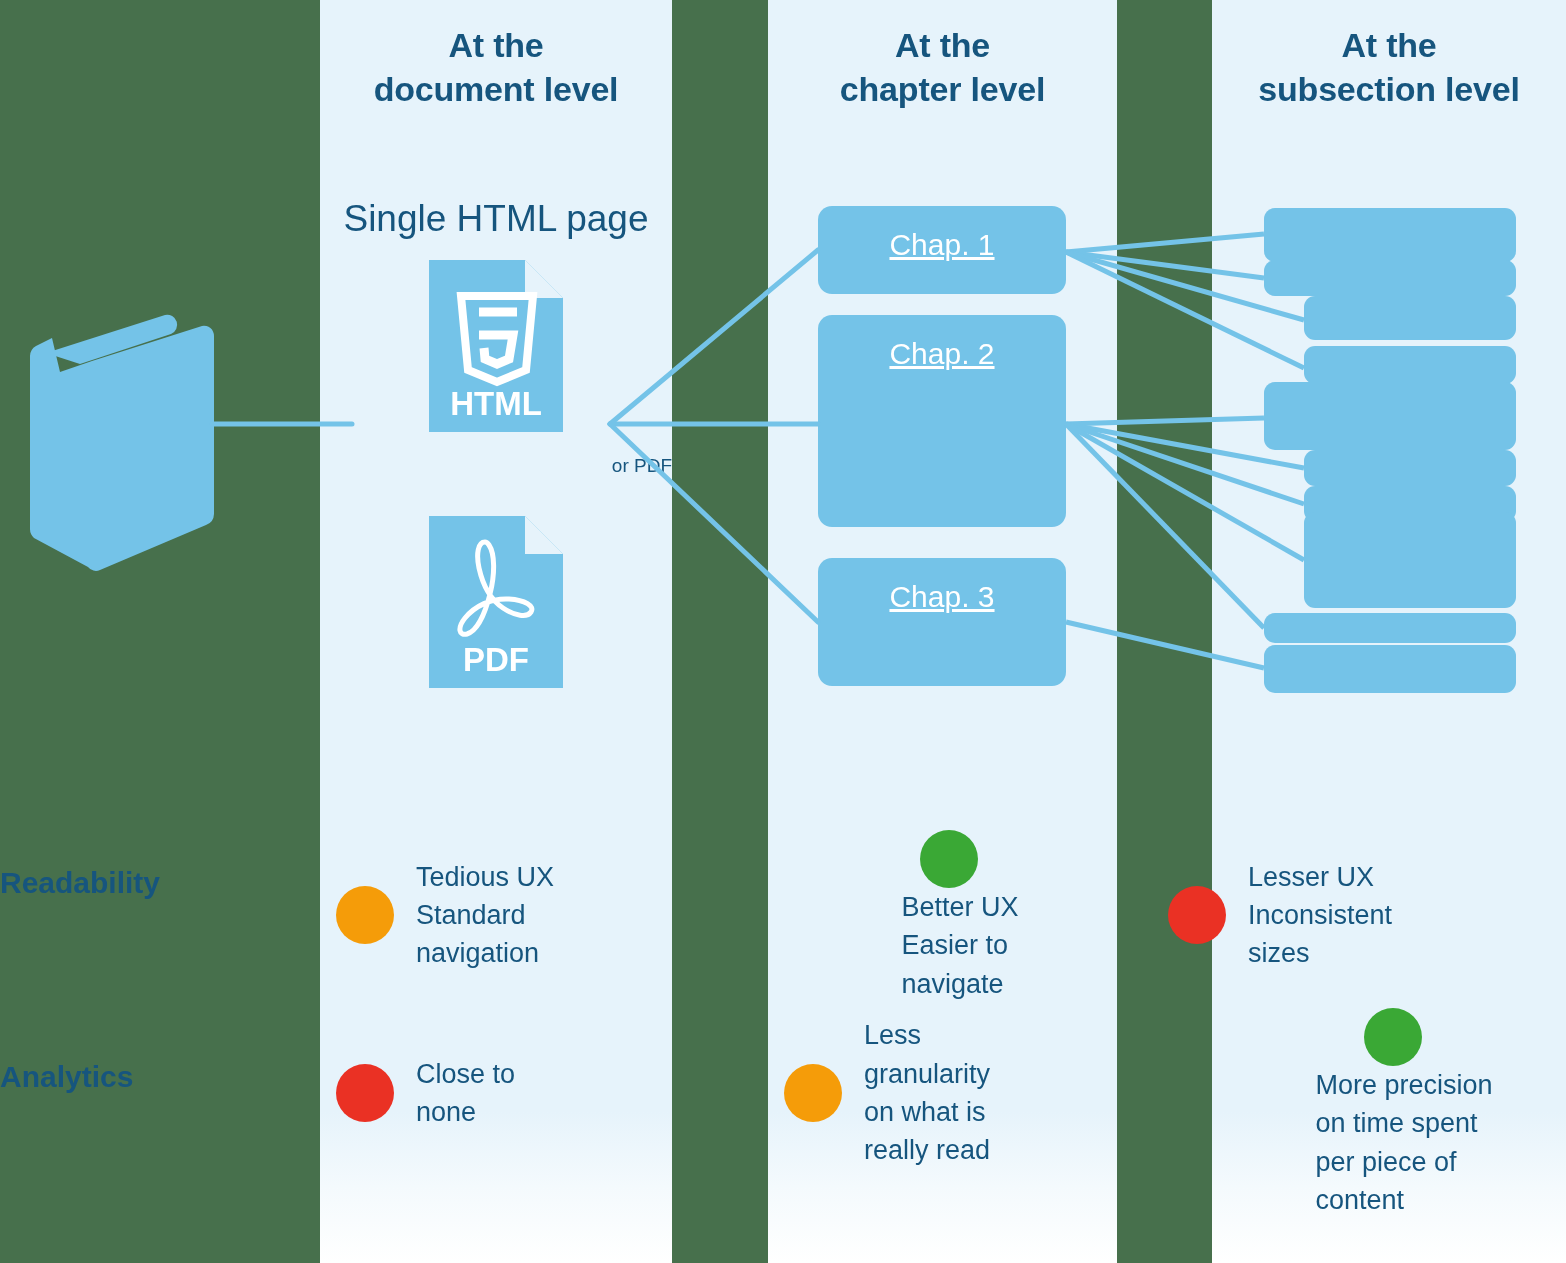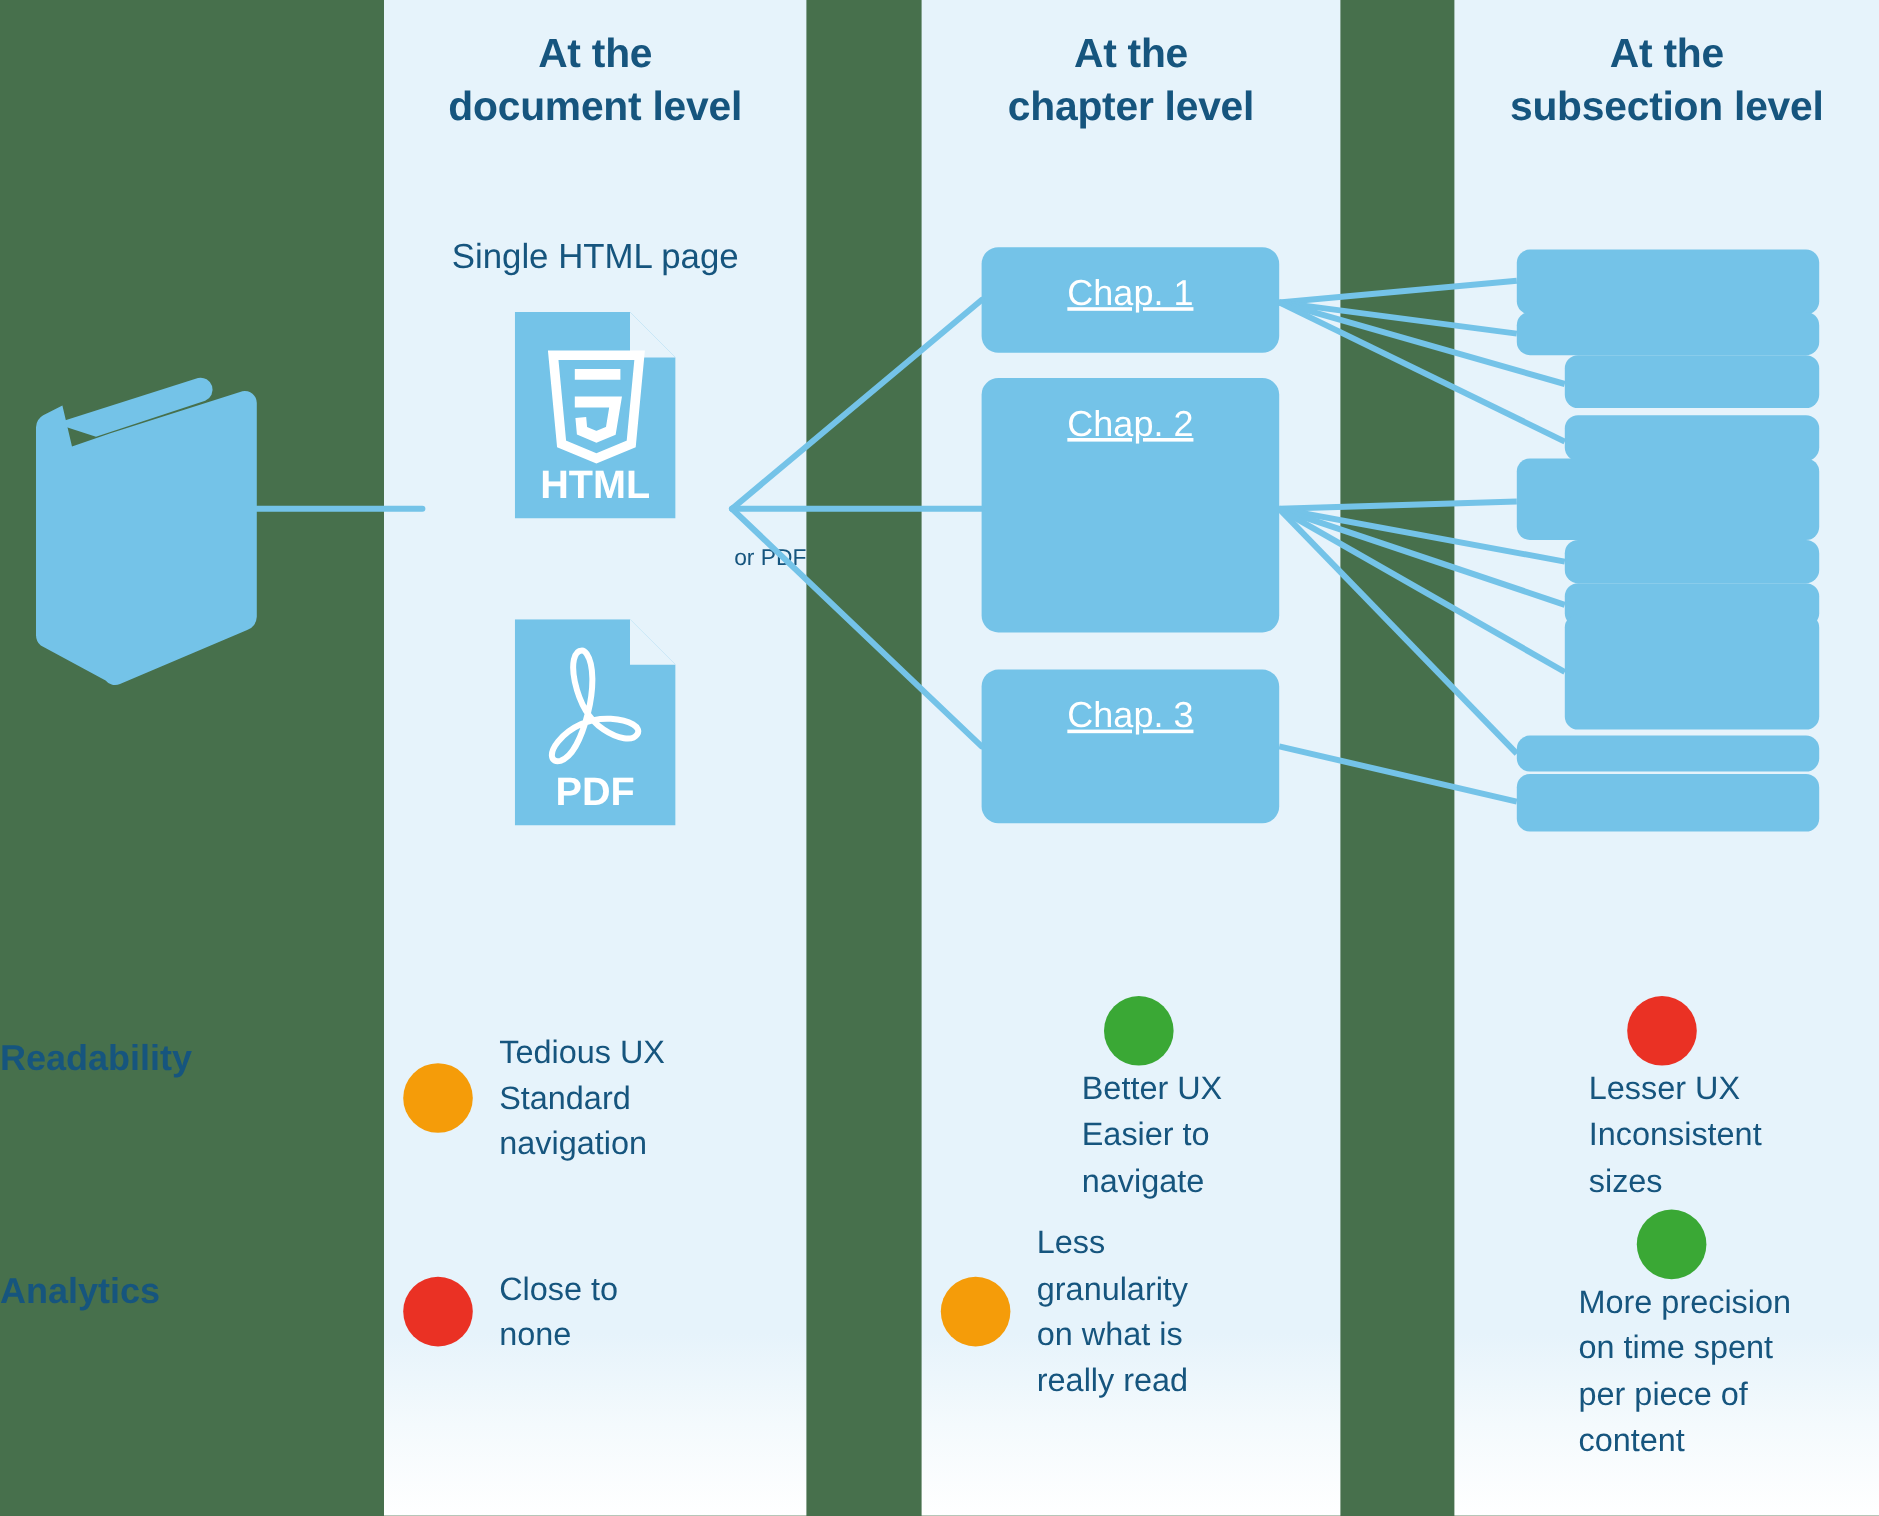--- a/index.html
+++ b/index.html
@@ -29,21 +29,21 @@
     font-weight:bold;
     font-size:34px;
     line-height:1.28;
     letter-spacing:-0.2px;
   }
   .col-header .l2{display:block;}
 
   
   #doc-caption-top{
     position:absolute;left:0;right:0;top:198px;
-    text-align:center;color:#16557e;font-size:29px;
+    text-align:center;color:#16557e;font-size:37px;
   }
   #doc-caption-mid{
     position:absolute;left:0;right:0;top:455px;
     text-align:right;color:#16557e;font-size:19px;
   }
   .file-icon{position:absolute;}
   #html-icon{left:109px;top:260px;}
   #pdf-icon{left:109px;top:516px;}
 
   
@@ -209,21 +209,21 @@
         <div class="legend-text">Tedious UX
 Standard
 navigation</div>
       </div>
       <div class="legend-item" style="left: 784px; top: 830px; width: 330px; height: 170px; flex-direction: column;">
         <div class="dot" style="background: rgb(58, 168, 53);"></div>
         <div class="legend-text">Better UX
 Easier to
 navigate</div>
       </div>
-      <div class="legend-item" style="left: 1220px; top: 830px; width: 330px; height: 170px; flex-direction: column;">
+      <div class="legend-item" style="left: 1168px; top: 830px; width: 330px; height: 170px;">
         <div class="dot" style="background: rgb(234, 49, 36);"></div>
         <div class="legend-text">Lesser UX
 Inconsistent
 sizes</div>
       </div>
       <div class="legend-item" style="left: 336px; top: 1008px; width: 330px; height: 170px;">
         <div class="dot" style="background: rgb(234, 49, 36);"></div>
         <div class="legend-text">Close to
 none</div>
       </div>

